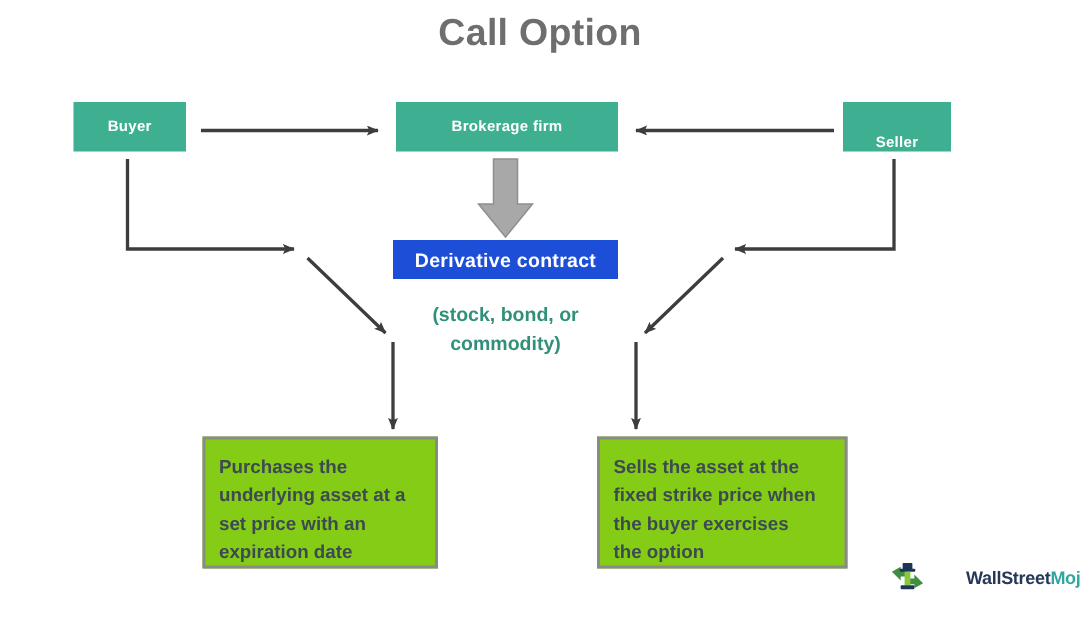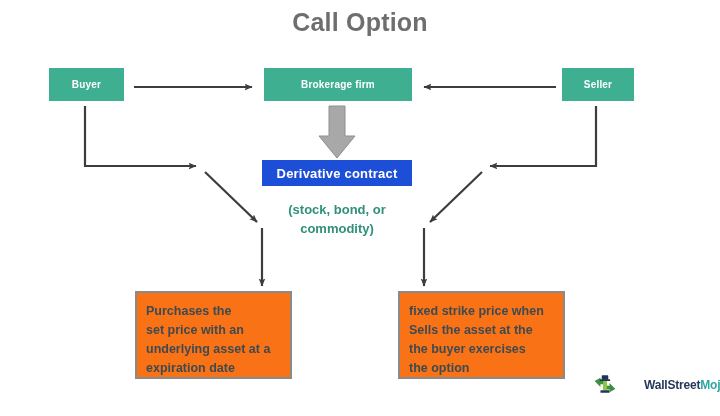--- a/index.html
+++ b/index.html
@@ -68,21 +68,21 @@
     position: absolute;
     text-align: center;
     color: #31907a;
     font-size: 13px;
     font-weight: bold;
     line-height: 19px;
   }
 
   .text-box {
     position: absolute;
-    background: #f97316;
+    background: #84cc16;
     border: 2px solid #8a8a8a;
     box-sizing: border-box;
     color: #3d4a52;
     font-size: 12.5px;
     font-weight: bold;
     line-height: 19px;
     padding: 9px 0 0 9px;
   }
 
   .logo {
@@ -146,43 +146,43 @@
   </svg>
 
   <div class="green-box" style="left:49px; top:68px; width:75px; height:33px;">
     <span>Buyer</span>
   </div>
 
   <div class="green-box" style="left:264px; top:68px; width:148px; height:33px;">
     <span>Brokerage firm</span>
   </div>
 
-  <div class="green-box" style="left:562px; top:68px; width:72px; height:33px;">
+  <div class="green-box" style="left:562px; top:68px; width:72px; height:33px;align-items:flex-end;">
     <span>Seller</span>
   </div>
 
   <div class="dark-box" style="left:262px; top:160px; width:150px; height:26px;">
     <span>Derivative contract</span>
   </div>
 
   <div class="asset-note" style="left:257px; top:200px; width:160px;">
     <div>(stock, bond, or</div>
     <div>commodity)</div>
   </div>
 
   <div class="text-box" style="left:135px; top:291px; width:157px; height:88px;">
     <div>Purchases the</div>
+    <div>underlying asset at a</div>
     <div>set price with an</div>
-    <div>underlying asset at a</div>
     <div>expiration date</div>
   </div>
 
   <div class="text-box" style="left:398px; top:291px; width:167px; height:88px;">
+    <div>Sells the asset at the</div>
     <div>fixed strike price when</div>
-    <div>Sells the asset at the</div>
     <div>the buyer exercises</div>
     <div>the option</div>
   </div>
 
   <div class="logo" style="left:592px; top:372px;">
     <svg class="logo-mark" viewBox="0 0 40 40" xmlns="http://www.w3.org/2000/svg">
       <path d="M4,14 L13,9 L13,13 L20,13 L20,19 L13,19 L13,23 Z" fill="#3f8f43"></path>
       <path d="M36,26 L27,31 L27,27 L20,27 L20,21 L27,21 L27,17 Z" fill="#3f8f43"></path>
       <rect x="15" y="5" width="10" height="7" rx="1" fill="#1d3557"></rect>
       <rect x="12" y="11" width="16" height="3" rx="1" fill="#1d3557"></rect>

